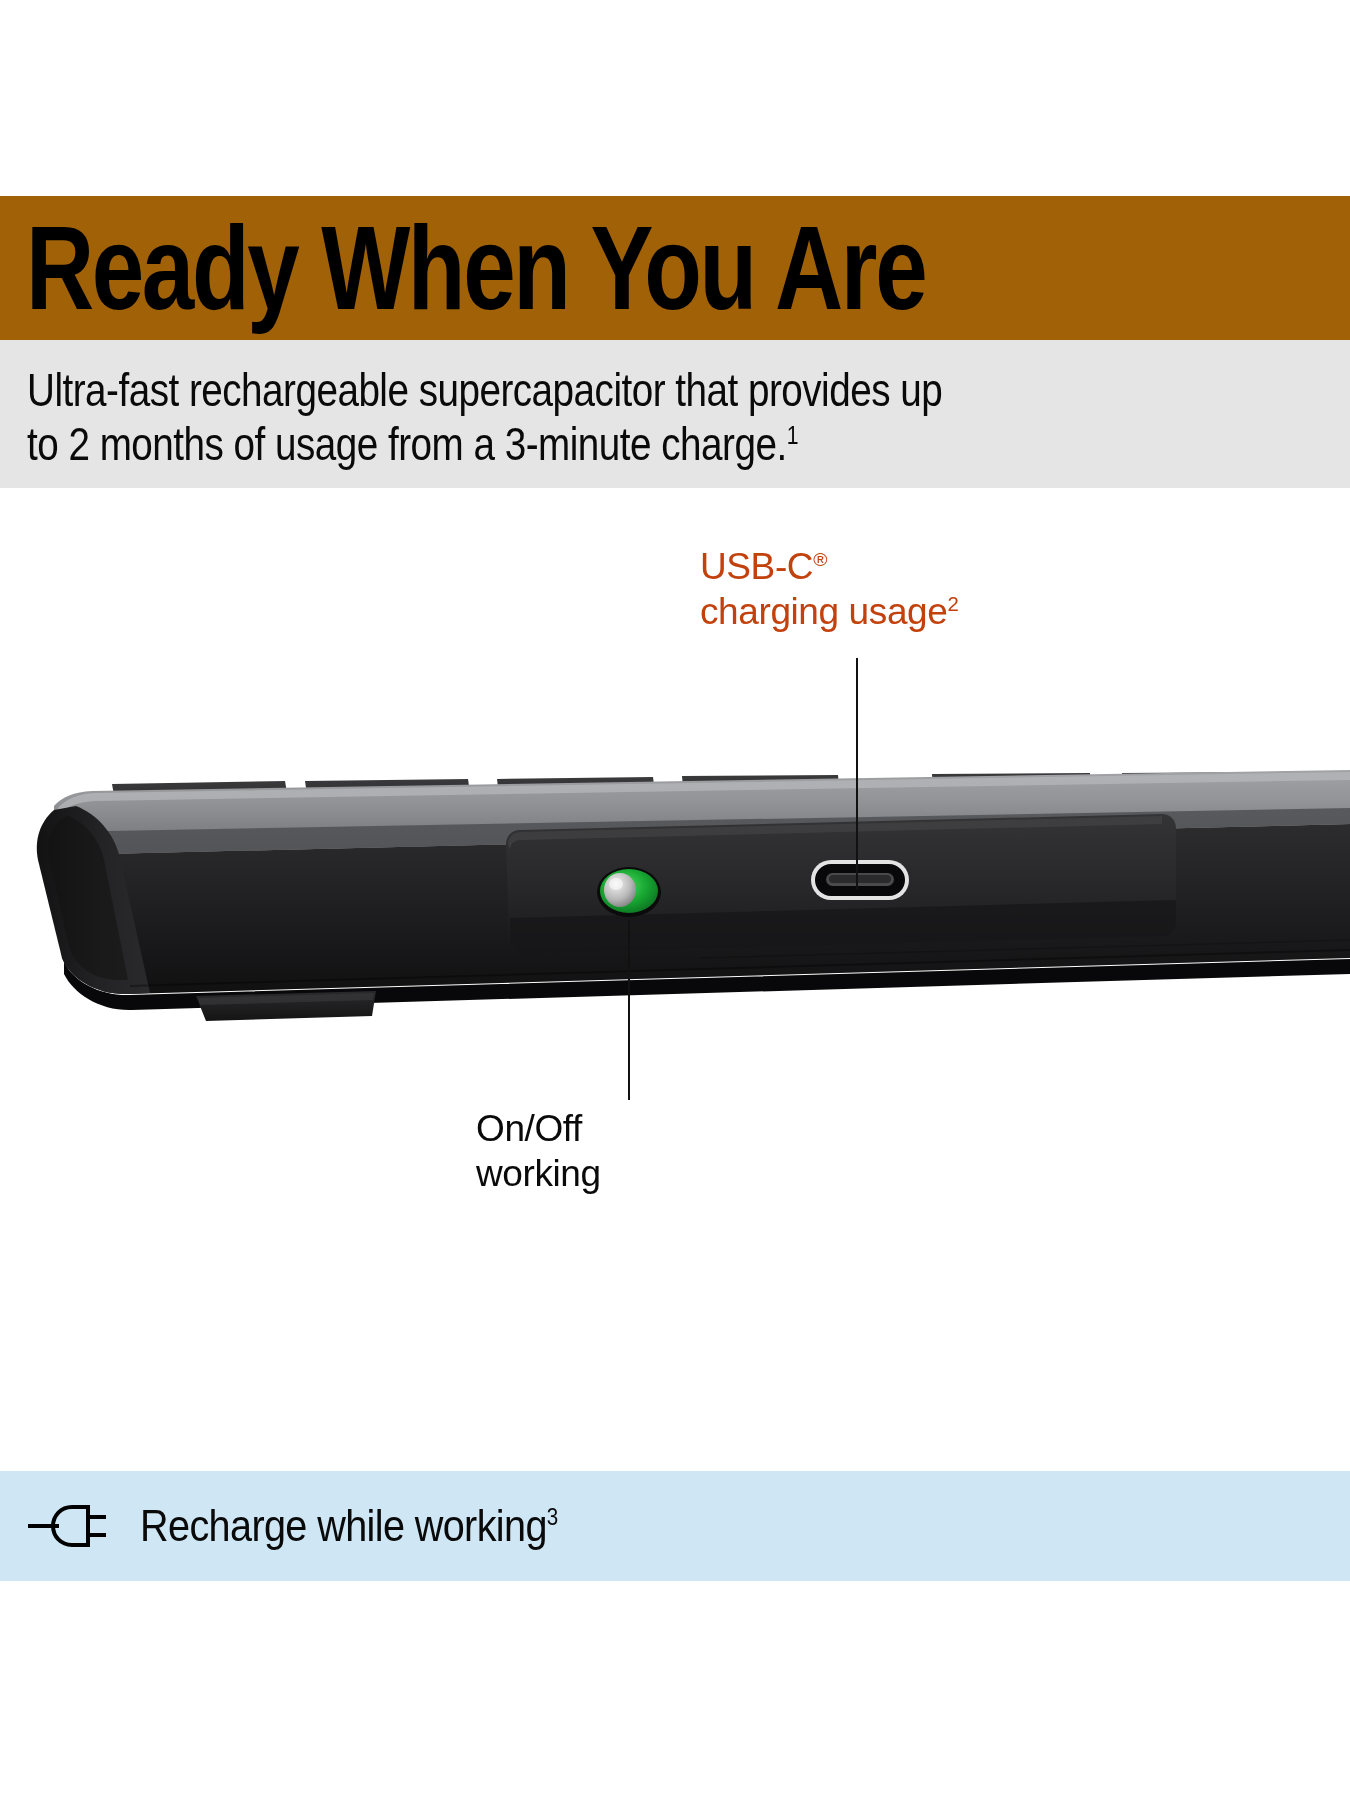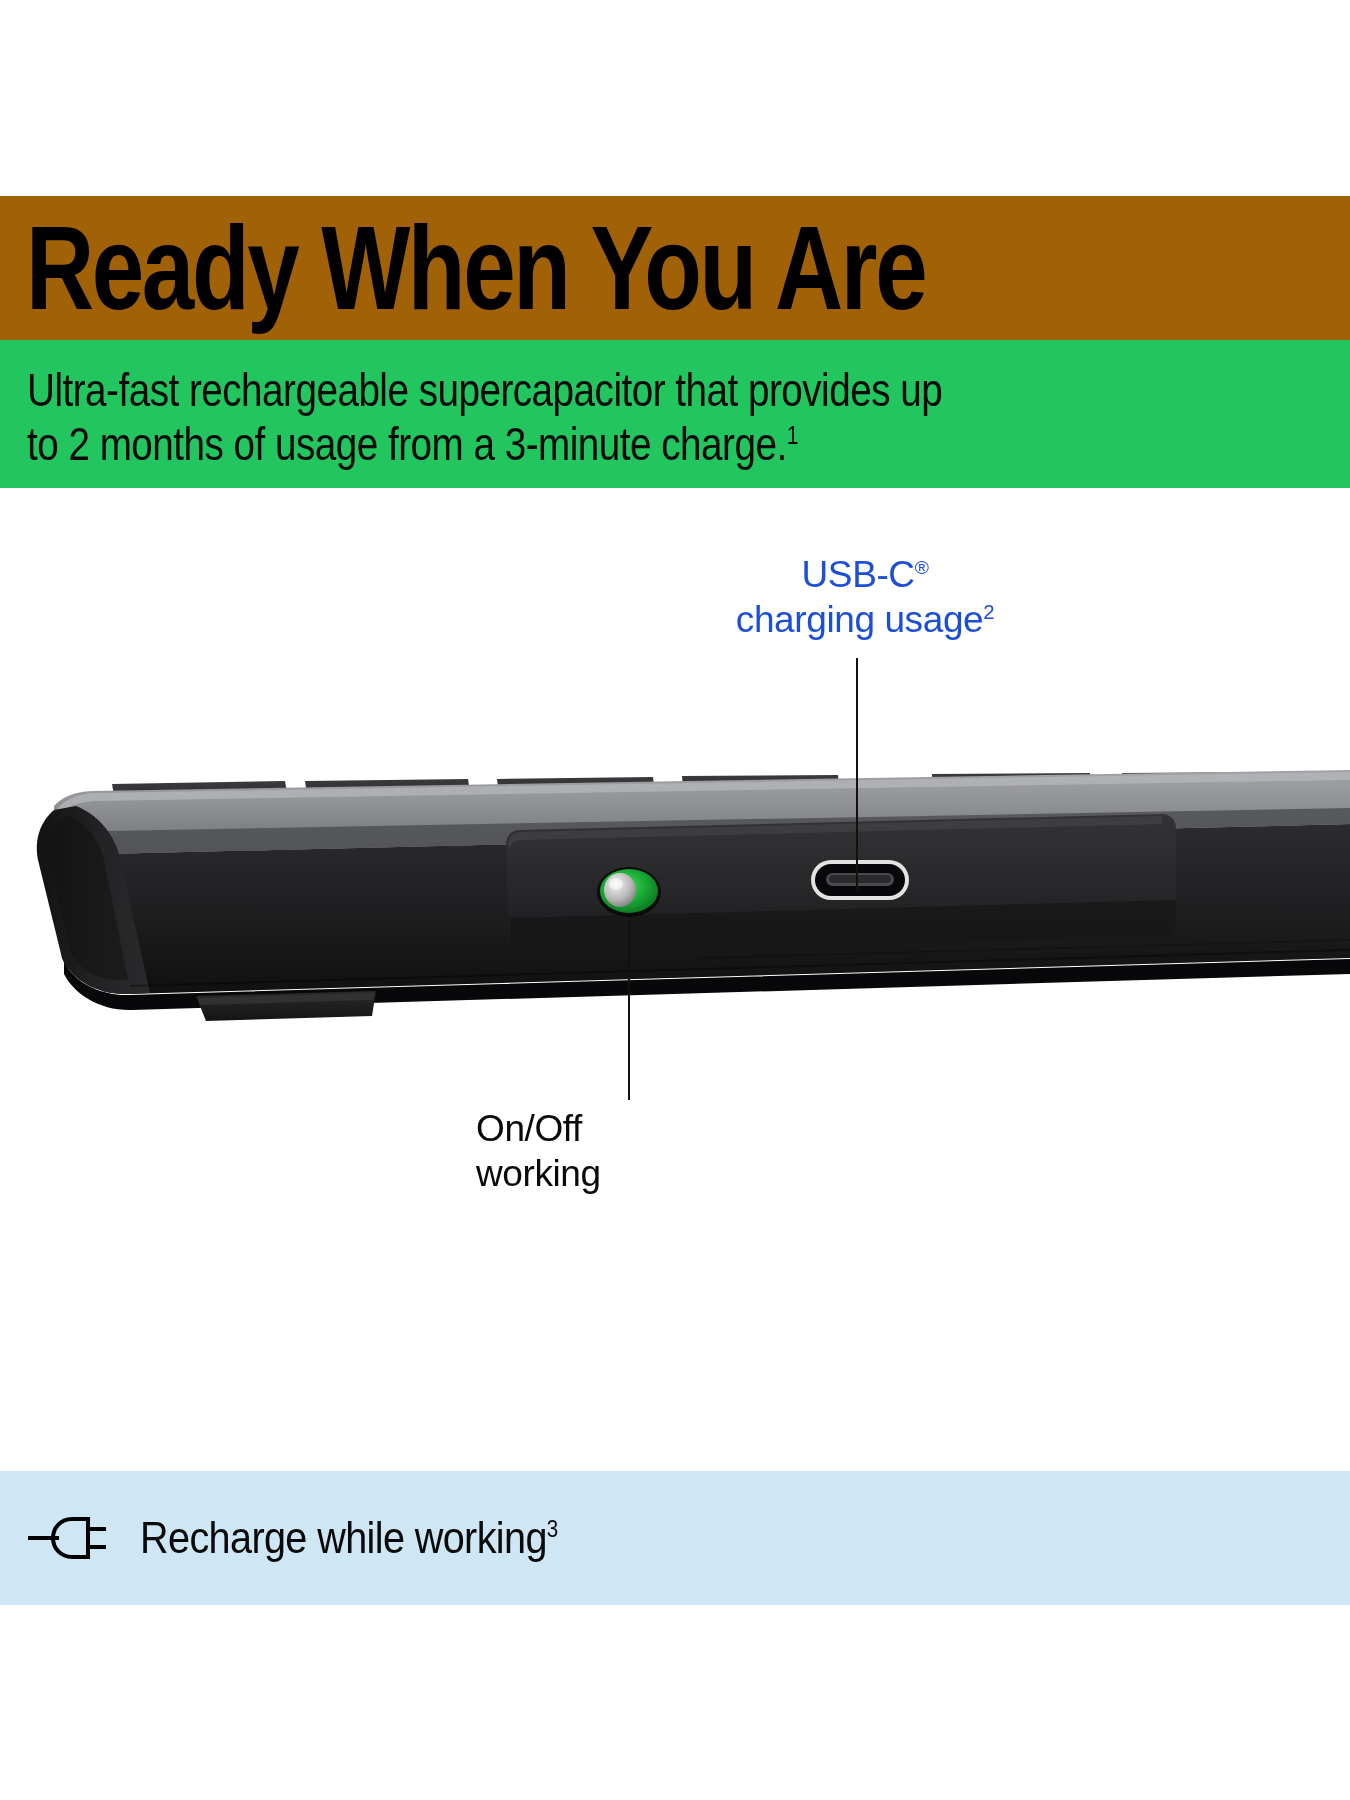--- a/index.html
+++ b/index.html
@@ -39,21 +39,21 @@
     line-height: 1;
     color: #000000;
   }
 
   .subtitle-band {
     position: absolute;
     left: 0;
     top: 340px;
     width: 1350px;
     height: 148px;
-    background: #22c55e;
+    background: #e5e5e5;
     overflow: hidden;
   }
   .subtitle-text {
     position: absolute;
     left: 27px;
     top: 24px;
     width: 1280px;
     transform: scaleX(0.84);
     transform-origin: left top;
     font-size: 46px;
@@ -76,27 +76,27 @@
     width: 1350px;
     height: 800px;
     background: #ffffff;
     overflow: hidden;
   }
 
   
   .callout-usbc {
     position: absolute;
     left: 700px;
-    top: 64px;
+    top: 56px;
     width: 330px;
-    text-align: center;
+    text-align: left;
     font-size: 37px;
     line-height: 1.22;
     letter-spacing: -0.4px;
-    color: #1d4ed8;
+    color: #c2410c;
   }
   .callout-usbc sup {
     font-size: 0.55em;
     vertical-align: super;
     line-height: 0;
   }
   .callout-usbc .reg {
     font-size: 0.52em;
     vertical-align: super;
     line-height: 0;
@@ -140,21 +140,21 @@
     height: 800px;
   }
   .kb svg { display: block; }
 
   
   .feature-band {
     position: absolute;
     left: 0;
     top: 1471px;
     width: 1350px;
-    height: 134px;
+    height: 110px;
     background: #cfe7f5;
     display: flex;
     align-items: center;
   }
   .feature-icon {
     margin-left: 26px;
     width: 92px;
     height: 56px;
     flex: none;
   }

